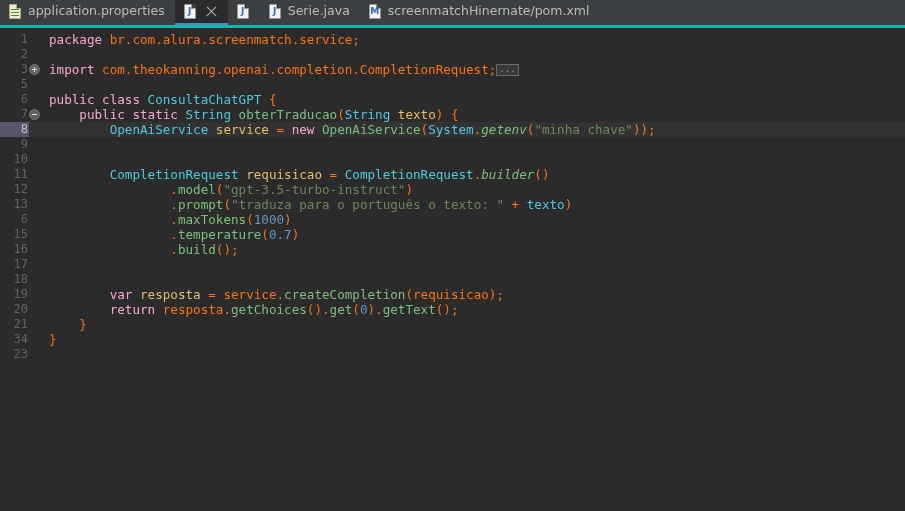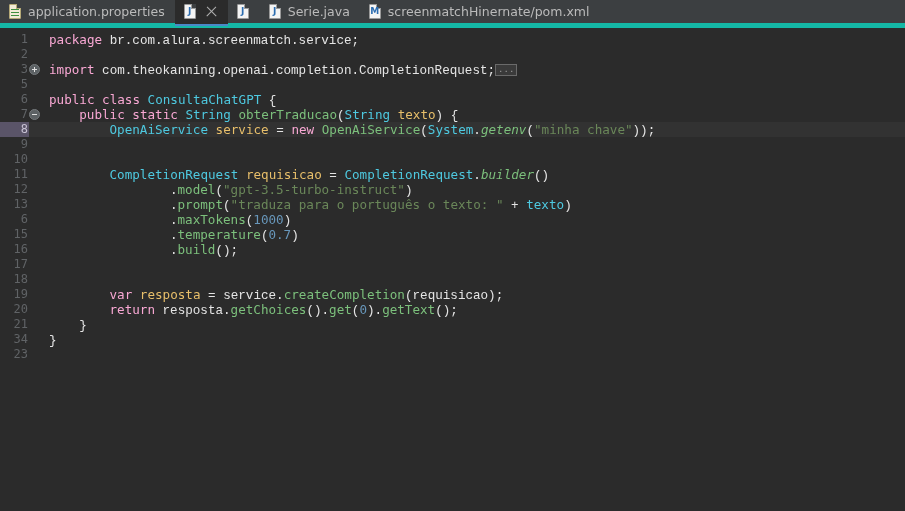--- a/index.html
+++ b/index.html
@@ -16,22 +16,22 @@
     display: flex; flex-direction: column;
     background: #2b2b2b;
   }
 
   
   .tabbar {
     height: 28px;
     min-height: 28px;
     background: #3c3f41;
     display: flex;
-    align-items: center;
-    border-bottom: 5px solid #14b8a6;
+    align-items: flex-end;
+    border-bottom: 3px solid #14b8a6;
     position: relative;
   }
   .tab {
     display: flex;
     align-items: center;
     gap: 6px;
     padding: 0 10px 0 8px;
     height: 28px;
     font-size: 12.5px;
     color: #bbbbbb;
@@ -185,21 +185,21 @@
   }
 
   
   .kw   { color: #f9a8d4; text-align: right; }
   .cls  { color: #4ec9e0; margin-top: 28px; }
   .str  { color: #6a8759; }
   .num  { color: #6897bb; }
   .mth  { color: #7cc07c; }
   .statm{ color: #7cc07c; font-style: italic; }
   .var  { color: #e8bf6a; }
-  .pln  { color: #e5e5e5; font-family: Liberation Mono, monospace; }
+  .pln  { color: #f97316; }
 
   .foldbox {
     display: inline-block;
     border: 1px solid #6a6a6a;
     background: #3a3a3a;
     color: #999999;
     font-size: 9px;
     line-height: 9px;
     padding: 0 2px;
     height: 12px;

